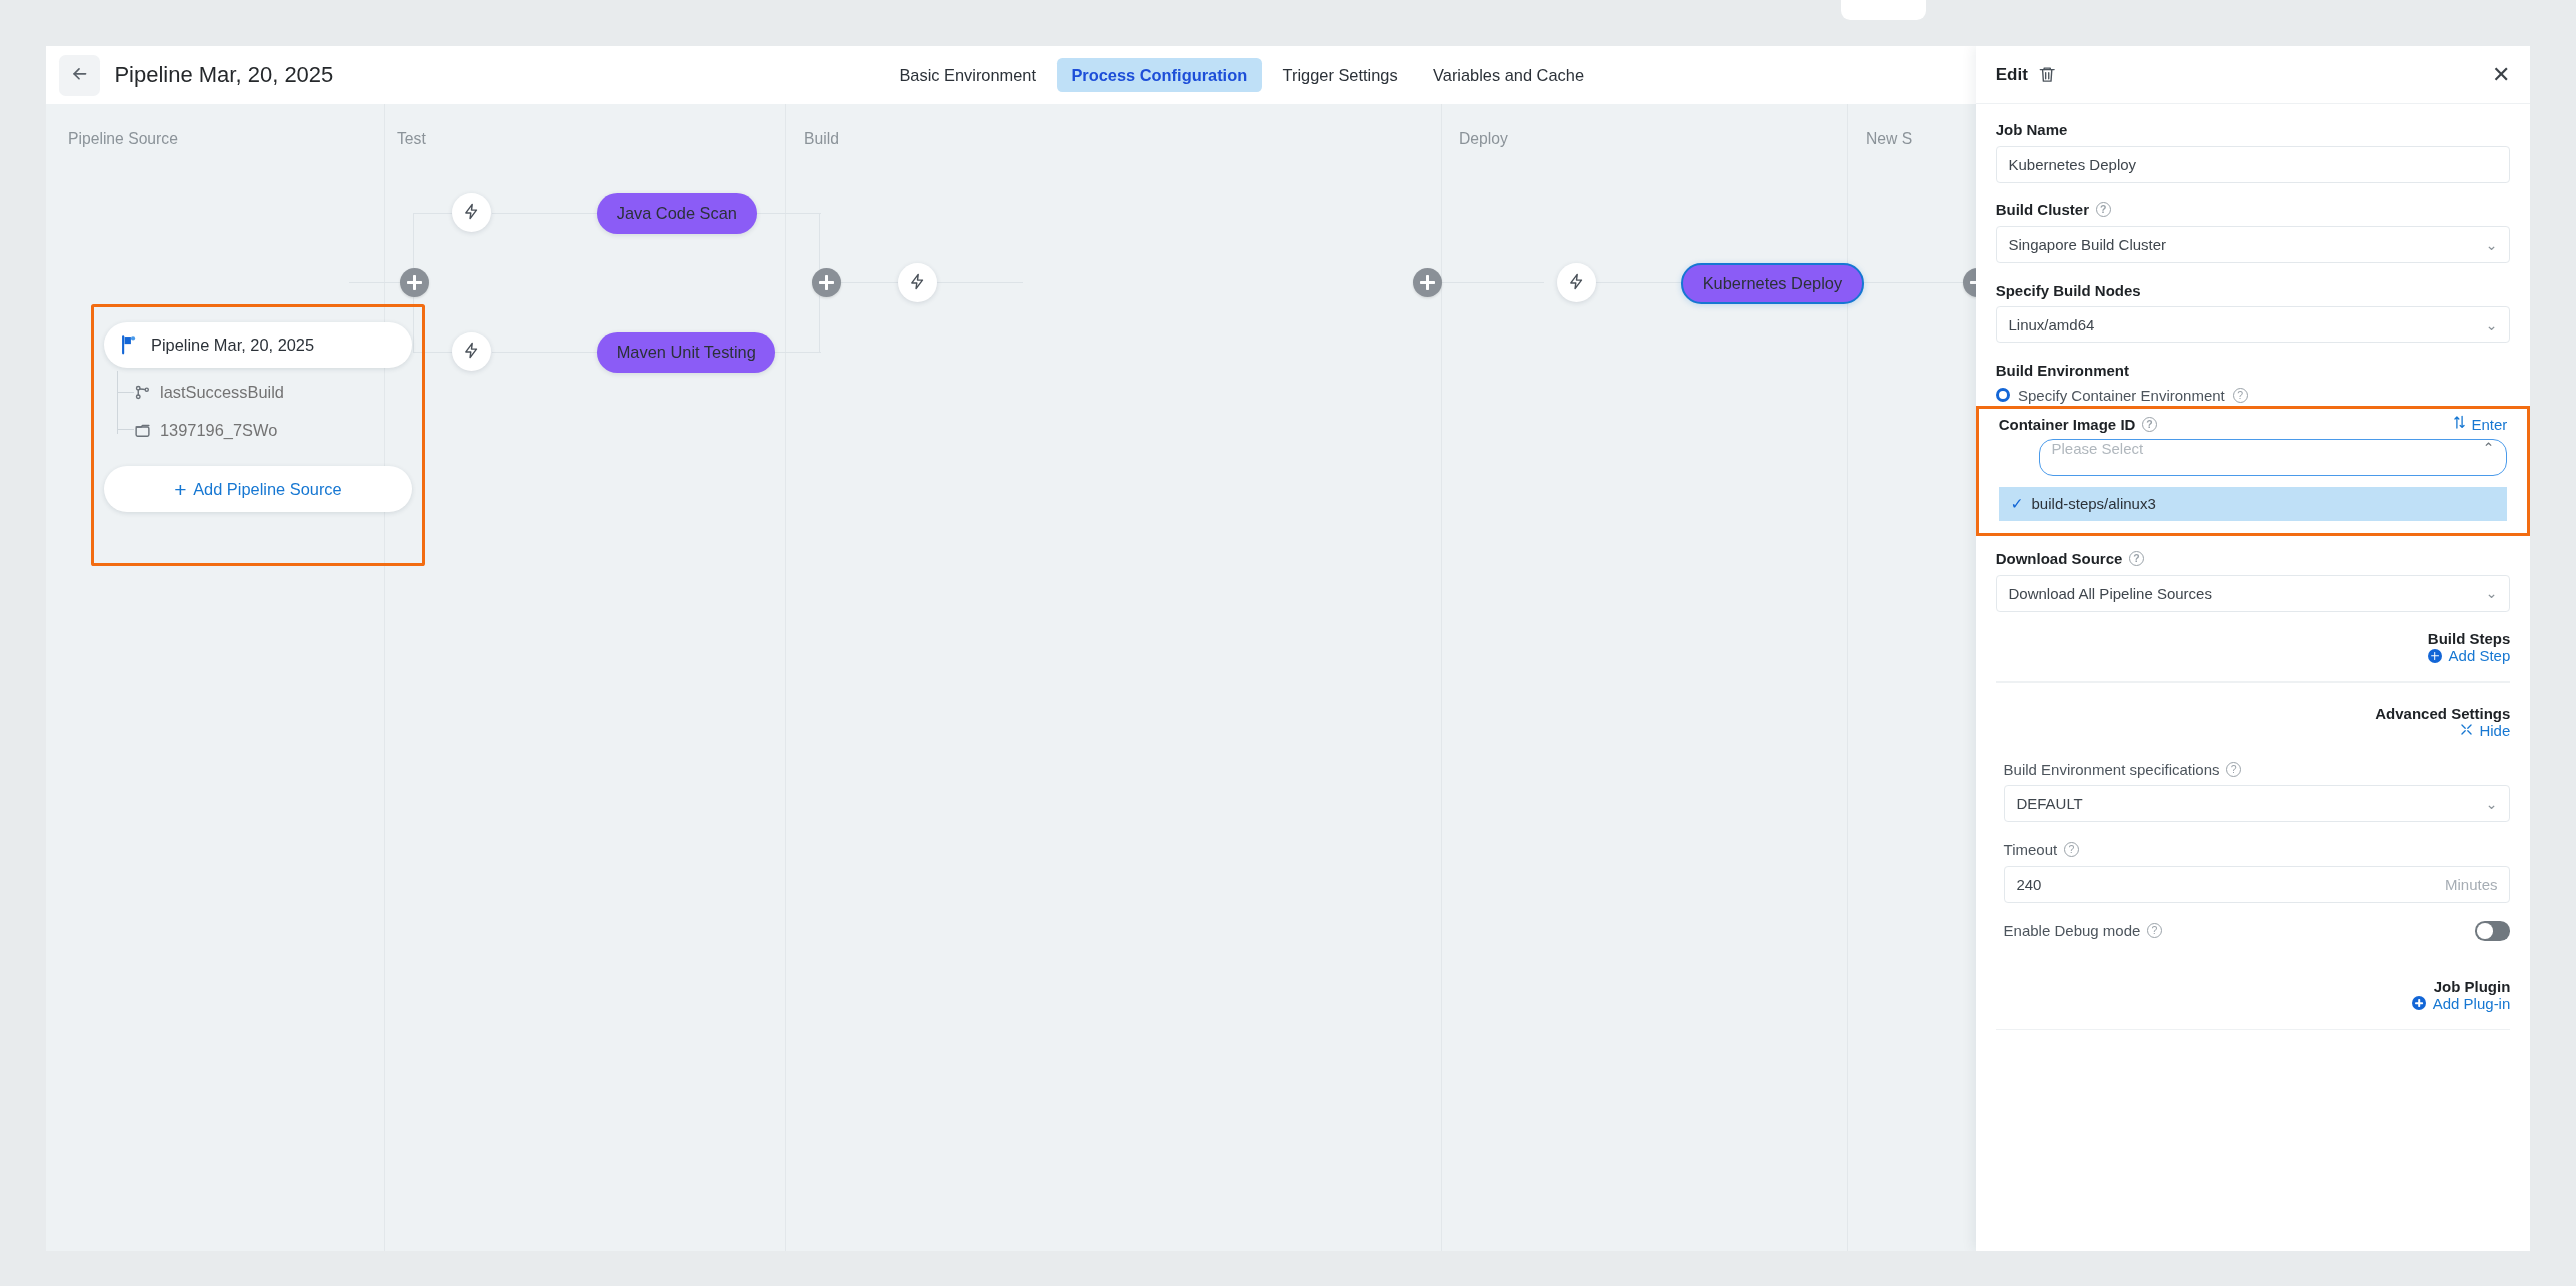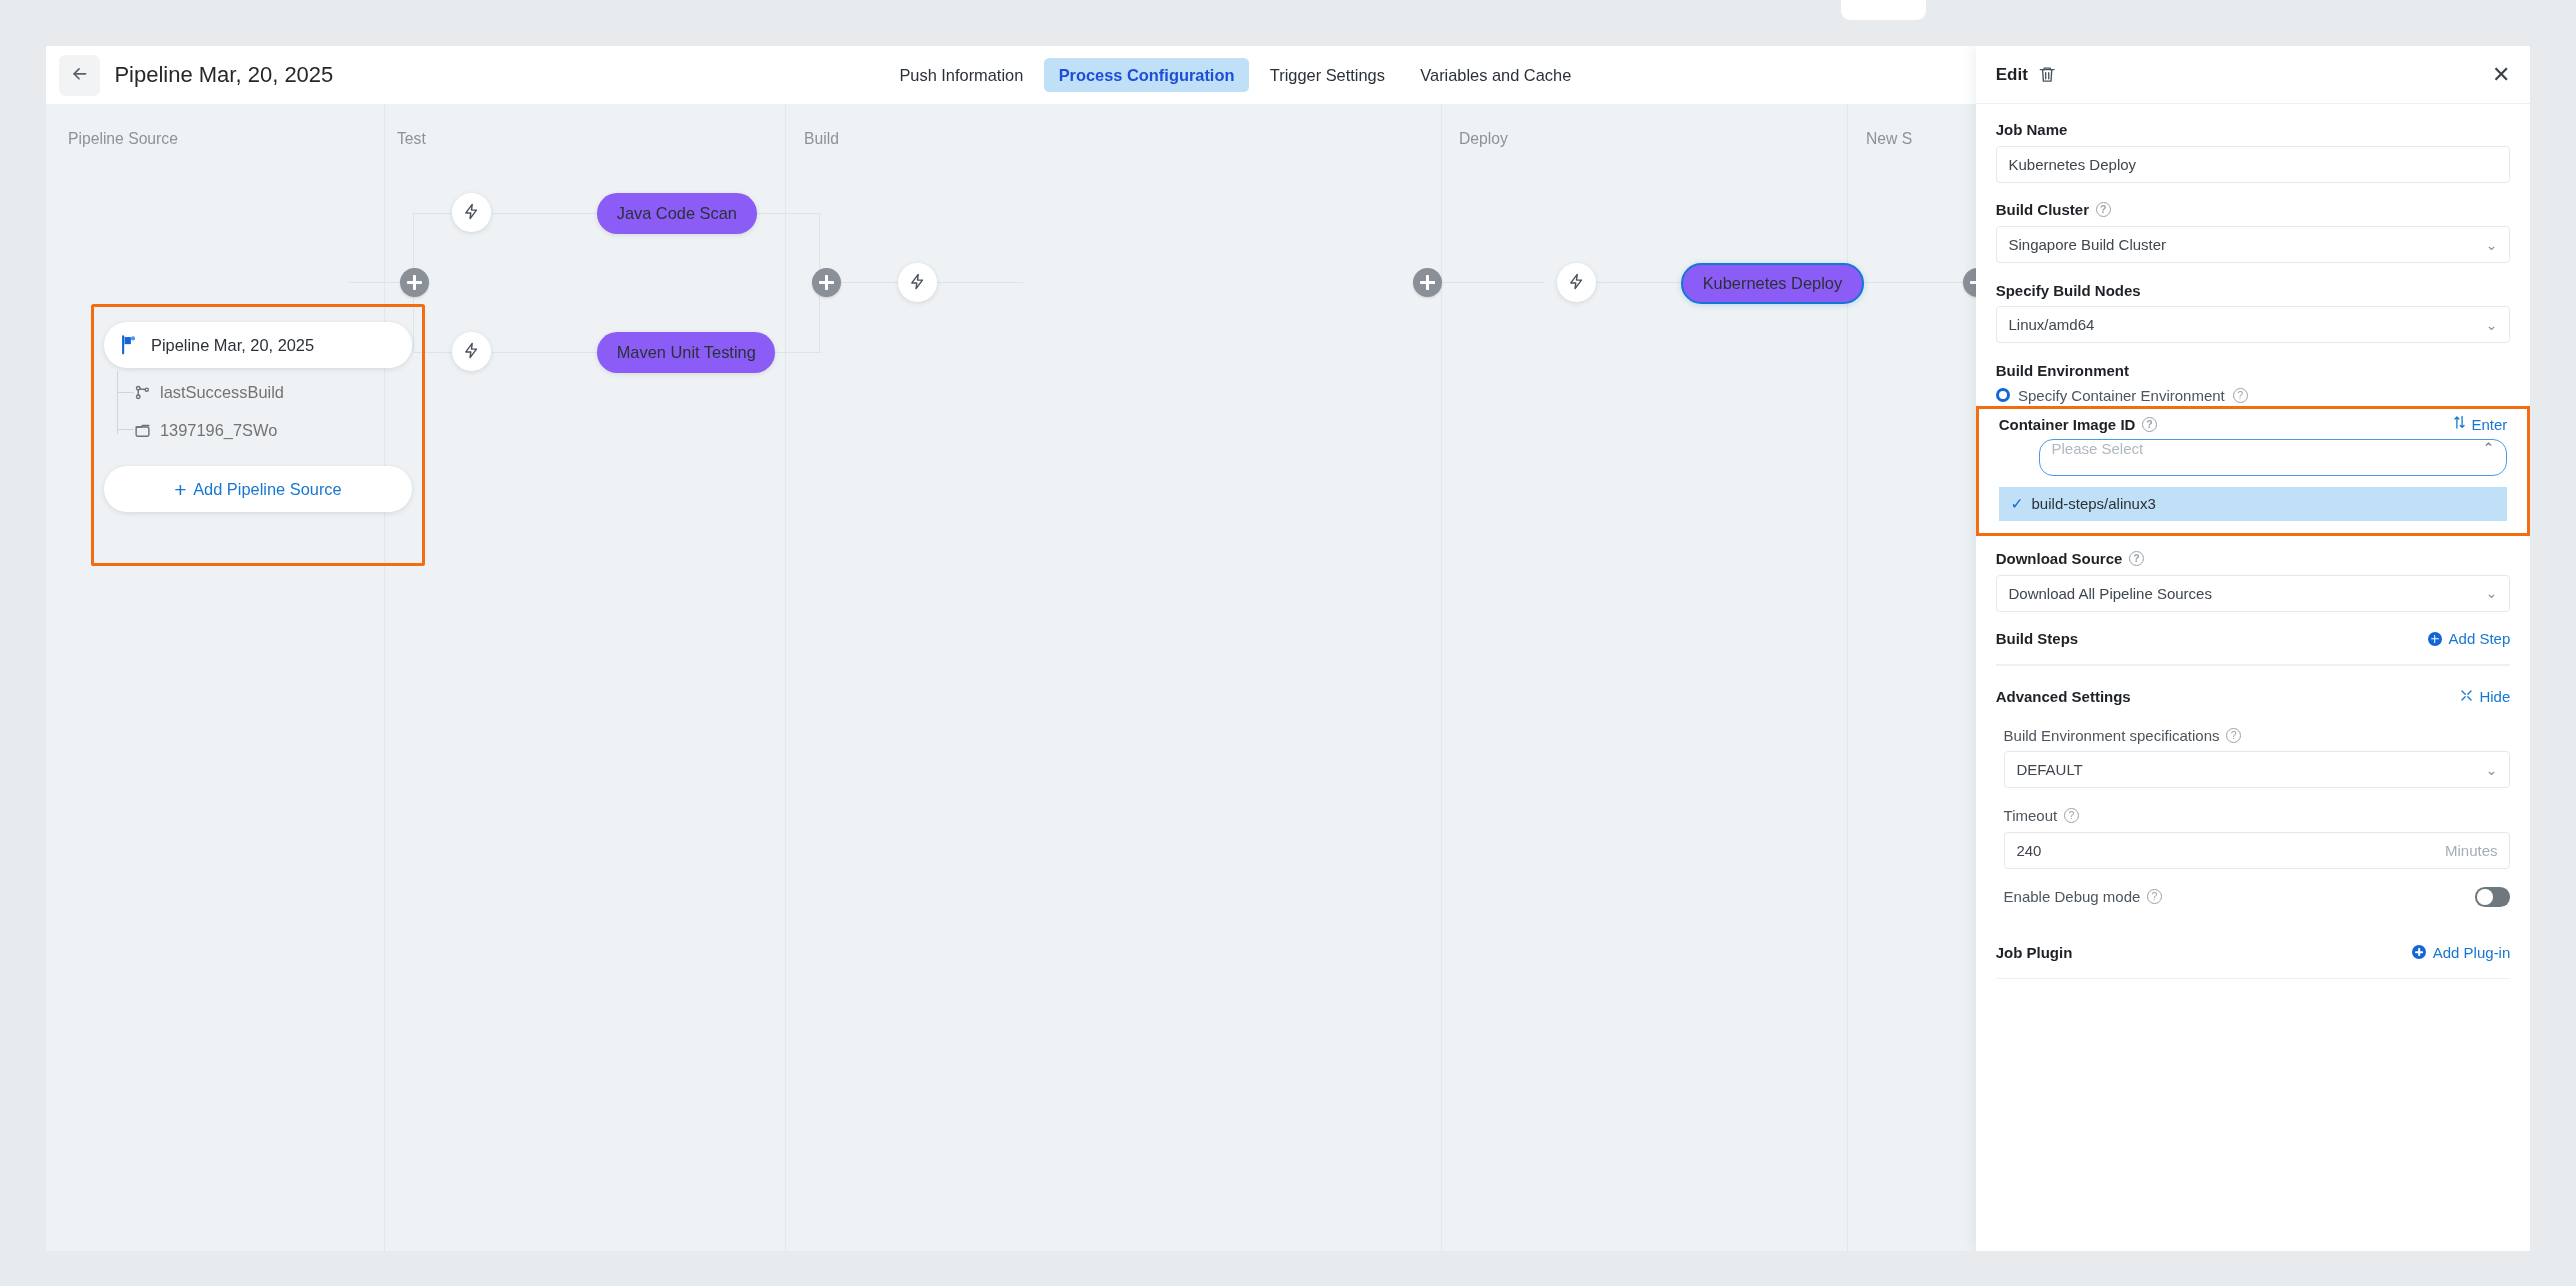--- a/index.html
+++ b/index.html
@@ -294,20 +294,21 @@
     display: flex; align-items: center;
     padding: 0 11.8px;
     font-size: 15px; color: #2b3138;
     cursor: pointer;
   }
   .dd-option .check { color: #1366d6; margin-right: 7.9px; font-size: 15.7px; }
 
   .section-row {
     display: flex; align-items: flex-end;
     margin-bottom: 0;
+    flex-direction: column;
   }
   .section-row .sec-title { font-size: 15px; font-weight: bold; color: #1e2226; }
   .link-action {
     margin-left: auto; display: flex; align-items: center; gap: 6.6px;
     font-size: 15px; color: #1677d2; cursor: pointer;
   }
   .blue-plus {
     width: 14.4px; height: 14.4px; border-radius: 50%;
     background: #1366d6; position: relative; flex: none;
   }
@@ -348,21 +349,21 @@
       <span>
         <svg viewBox="0 0 24 24" fill="none" stroke="#5a6169" stroke-width="2" stroke-linecap="round" stroke-linejoin="round">
           <line x1="19" y1="12" x2="5" y2="12"></line>
             <polyline points="11 18 5 12 11 6"></polyline>
         </svg>
       </span>
     </div>
     <div class="page-title">Pipeline Mar, 20, 2025</div>
 
     <div class="tabs">
-      <div class="tab">Push Information</div>
+      <div class="tab">Basic Environment</div>
       <div class="tab active">Process Configuration</div>
       <div class="tab">Trigger Settings</div>
       <div class="tab">Variables and Cache</div>
     </div>
 
     <div class="header-actions">
       <div class="btn btn-secondary">Save Only</div>
       <div class="btn btn-primary">Save and Run</div>
     </div>
   </div>

